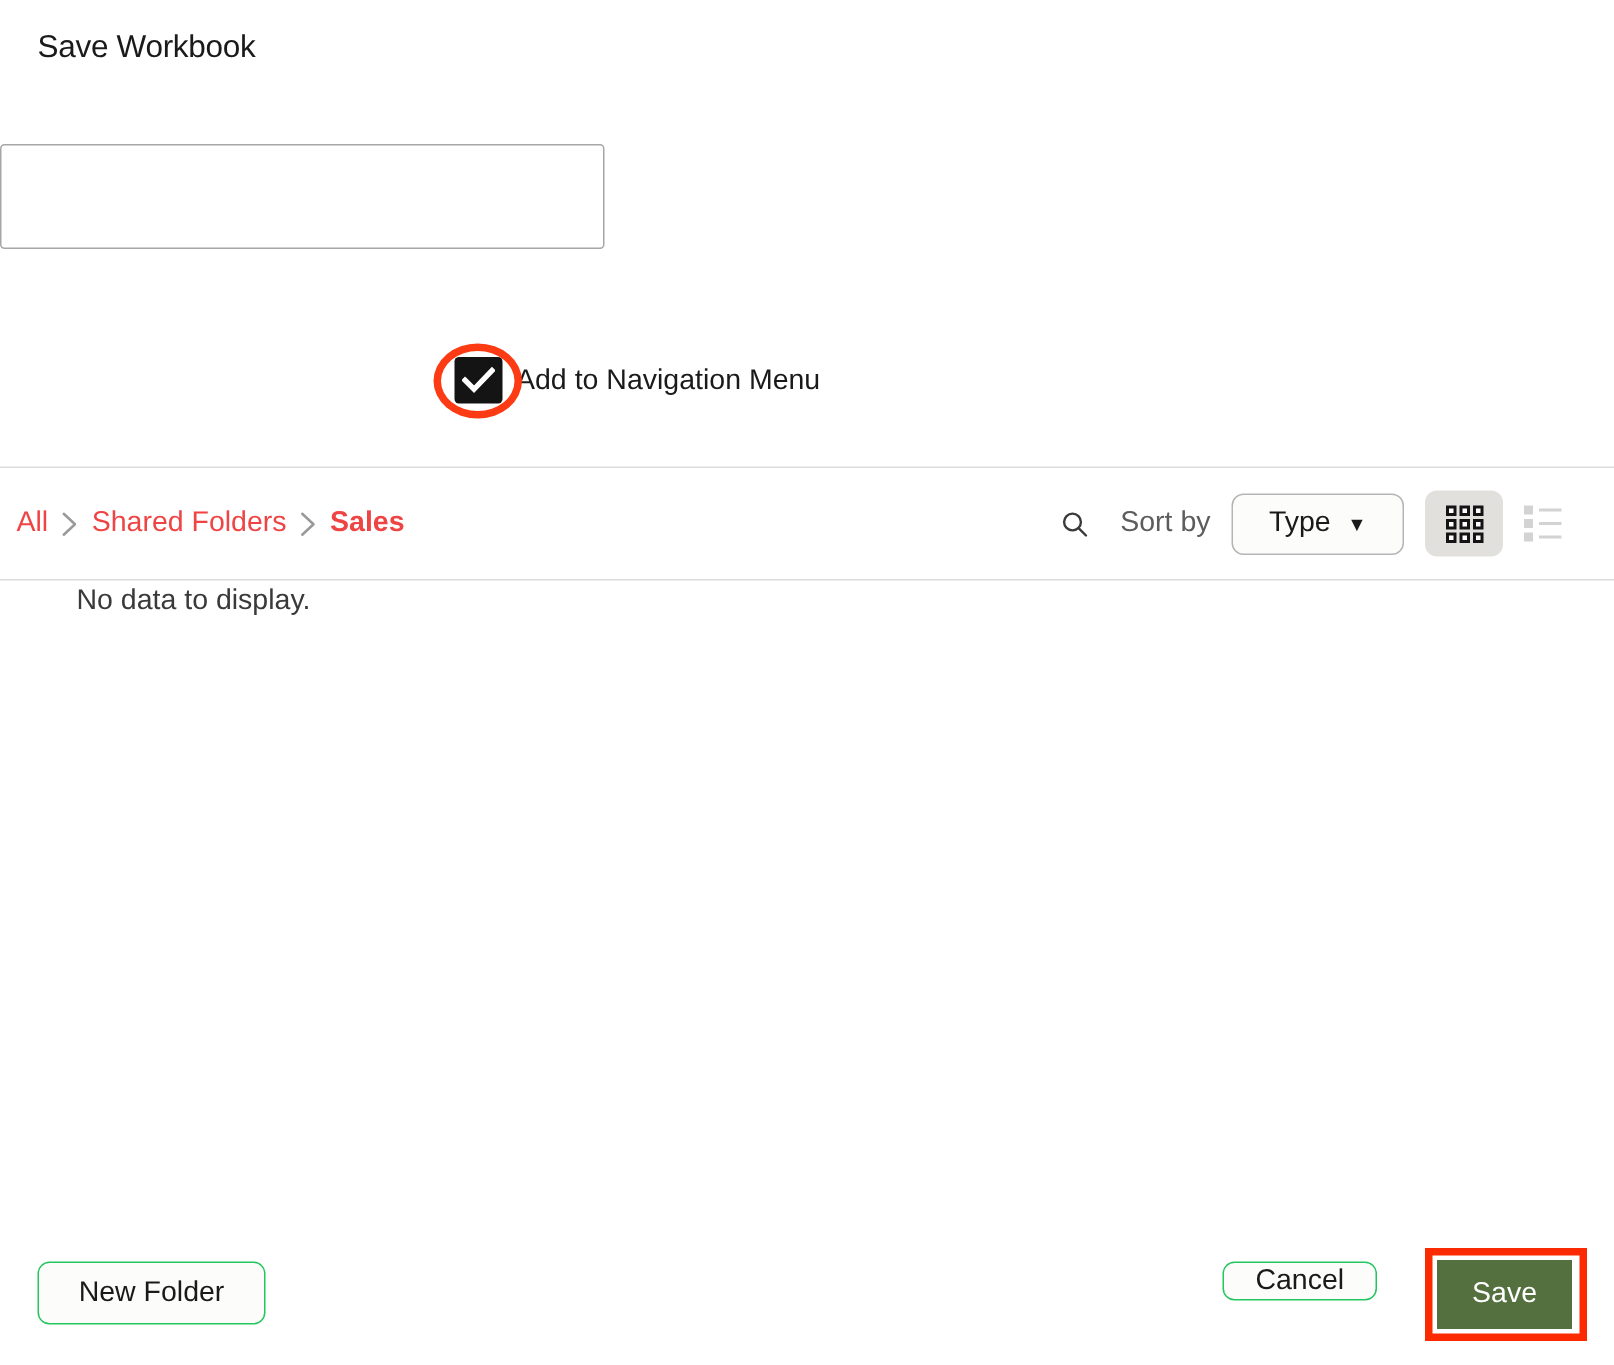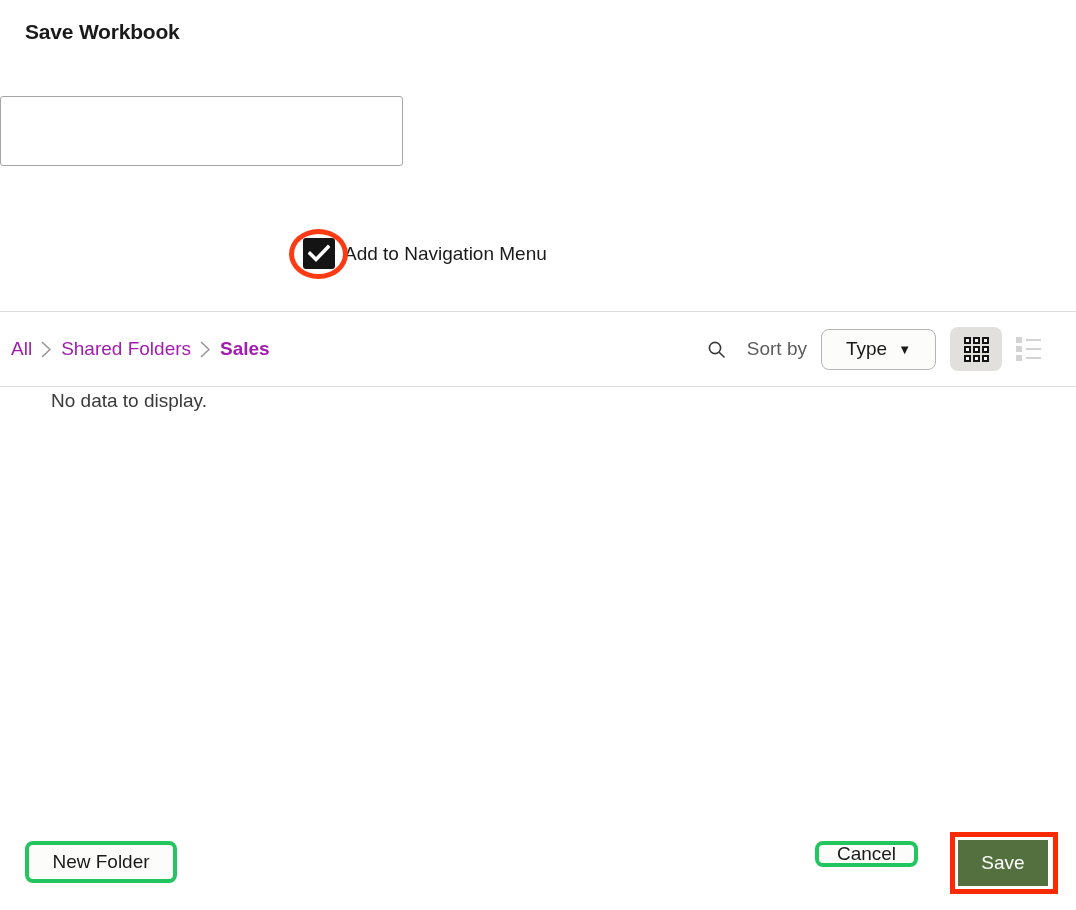--- a/index.html
+++ b/index.html
@@ -17,21 +17,21 @@
     overflow: hidden;
     -webkit-font-smoothing: antialiased;
   }
 
   
   .dialog-title {
     position: absolute;
     left: 25px;
     top: 19px;
     font-size: 21px;
-    font-weight: bold;
+    font-weight: normal;
     letter-spacing: -0.2px;
     color: #1a1a1a;
     line-height: 1.2;
   }
 
   
   .form-area {
     position: absolute;
     left: 0;
     top: 96px;
@@ -146,21 +146,21 @@
     display: flex;
     align-items: center;
   }
   .breadcrumb {
     display: flex;
     align-items: center;
     margin-left: 11px;
     font-size: 19px;
   }
   .crumb {
-    color: #a21caf;
+    color: #ef4444;
     cursor: pointer;
     white-space: nowrap;
   }
   .crumb.current {
     font-weight: bold;
     cursor: default;
   }
   .crumb-sep {
     margin: 0 9px;
     color: #8e8e8e;
@@ -273,21 +273,21 @@
   .btn {
     font-family: "Liberation Sans", sans-serif;
     font-size: 19px;
     border-radius: 8px;
     box-sizing: border-box;
     display: flex;
     align-items: center;
     justify-content: center;
     cursor: pointer;
     background: #fcfcfb;
-    border: 4px solid #22c55e;
+    border: 1px solid #22c55e;
     color: #1a1a1a;
   }
   .btn-new-folder {
     position: absolute;
     left: 25px;
     top: 841px;
     width: 152px;
     height: 42px;
   }
   .btn-cancel {

